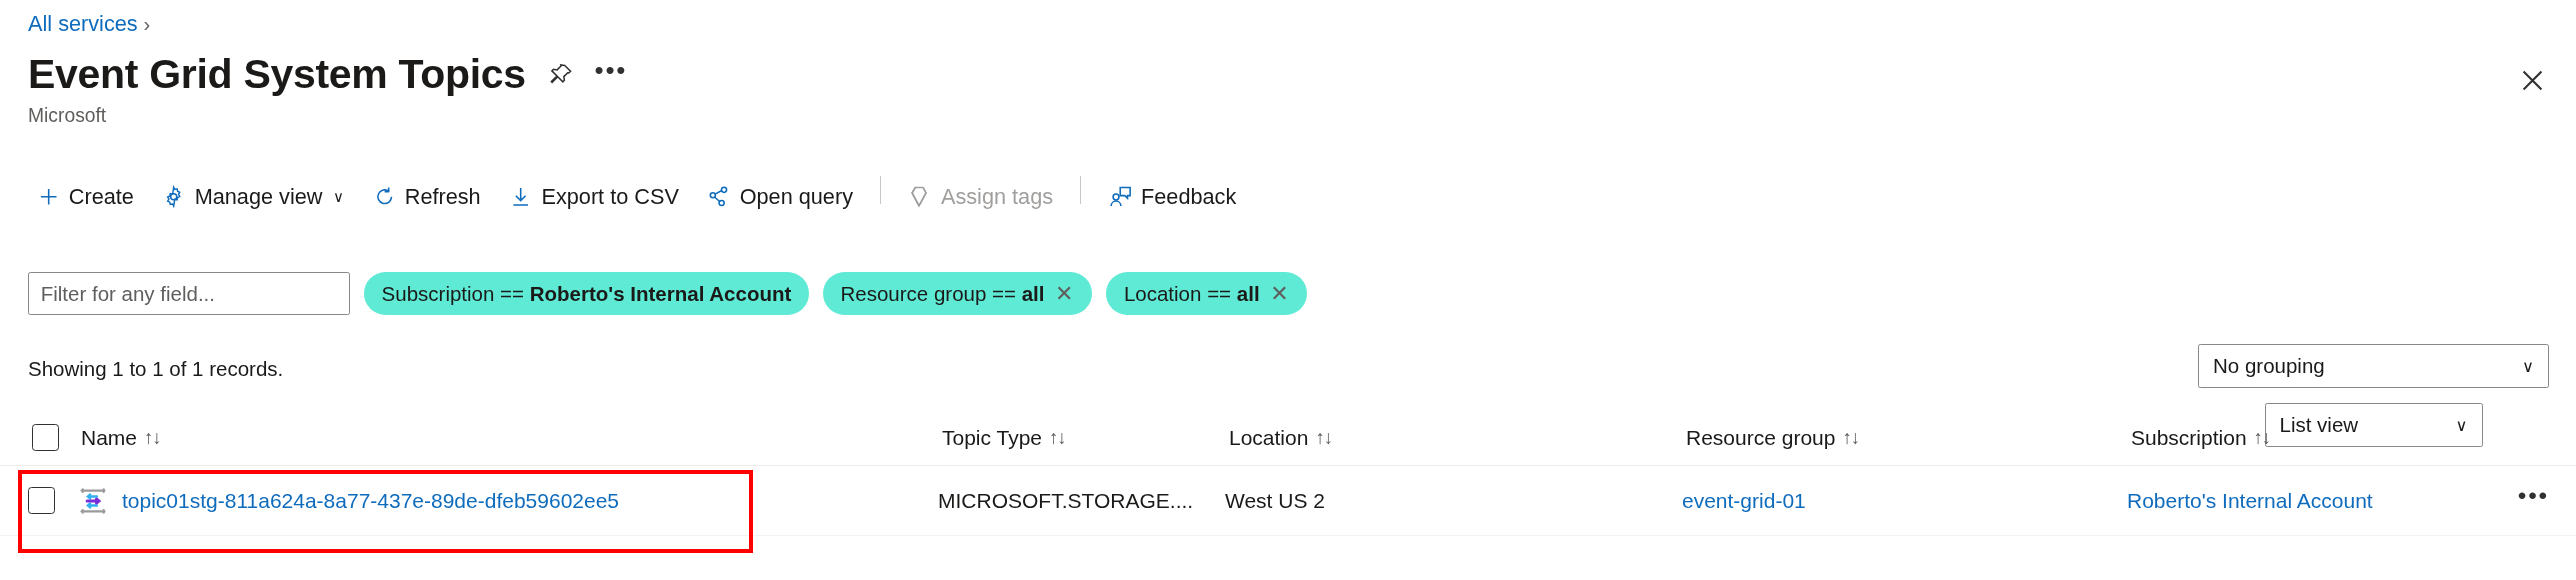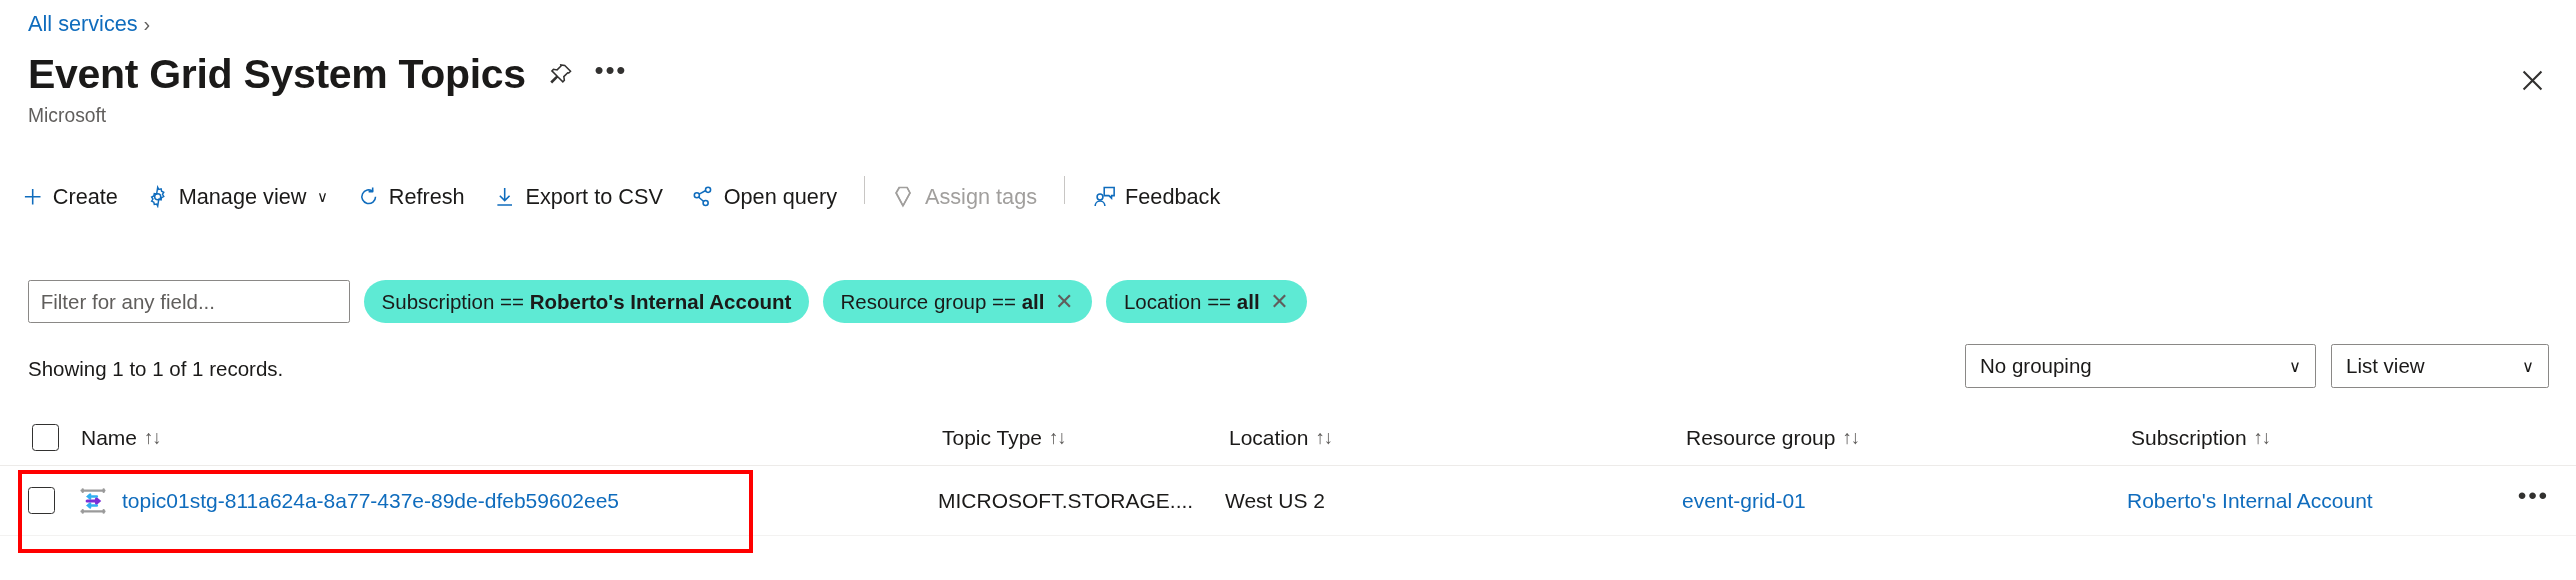--- a/index.html
+++ b/index.html
@@ -43,40 +43,40 @@
     font-size: 19.3px; color: #605e5c;
   }
 
   .close-btn {
     position: absolute; right: 27px; top: 64px;
     width: 33px; height: 33px; cursor: pointer;
   }
 
   
   .commandbar {
-    position: absolute; left: 20px; top: 176px;
+    position: absolute; left: 36px; top: 176px;
     display: flex; align-items: flex-start; height: 41px;
   }
   .cmd {
     display: flex; align-items: center; gap: 8.2px;
     padding: 0 14px; height: 41px; cursor: pointer;
     font-size: 21.7px; color: #1b1a19; white-space: nowrap;
   }
   .cmd:first-child { padding-left: 0; }
   .cmd.disabled { color: #a19f9d; cursor: default; }
   .cmd .chev { font-size: 15px; color: #1b1a19; margin-left: 2.3px; }
   .cmd-sep {
     width: 1.2px; height: 28px; background: #c8c6c4; margin: 0 13px;
   }
   .ico { display: inline-flex; align-items: center; justify-content: center;
          width: 24.6px; height: 24.6px; flex: 0 0 24.6px; }
 
   
   .filterbar {
-    position: absolute; left: 28px; top: 280px;
+    position: absolute; left: 28px; top: 272px;
     display: flex; align-items: center; gap: 14px;
   }
   .filter-input {
     width: 322px; height: 43px;
     border: 1.2px solid #8a8886; border-radius: 2.3px;
     background: #fff; font-size: 20.5px; color: #1b1a19;
     padding: 0 11.7px; font-family: "Liberation Sans", sans-serif;
   }
   .filter-input::placeholder { color: #605e5c; }
   .pill {
@@ -90,21 +90,21 @@
              line-height: 1; padding: 0 1.2px; cursor: pointer; }
   .pill.addfilter { color: #1b1a19; gap: 7px; }
 
   
   .records {
     position: absolute; left: 28px; top: 357px;
     font-size: 20.5px; color: #1b1a19;
   }
   .right-selects {
     position: absolute; right: 27px; top: 344px;
-    display: flex; align-items: center; gap: 15px;
+    display: flex; align-items: center; gap: 15px; flex-direction: column;
   }
   .sel {
     position: relative;
     height: 44px; border: 1.2px solid #8a8886; border-radius: 2.3px;
     background: #fff; display: flex; align-items: center;
     padding: 0 14px; font-size: 20.5px; color: #1b1a19; cursor: pointer;
   }
   .sel .label { flex: 1; white-space: nowrap; }
   .sel .chev { margin-left: 26px; font-size: 16.4px; color: #1b1a19; }
   .sel-grouping { width: 351px; }

